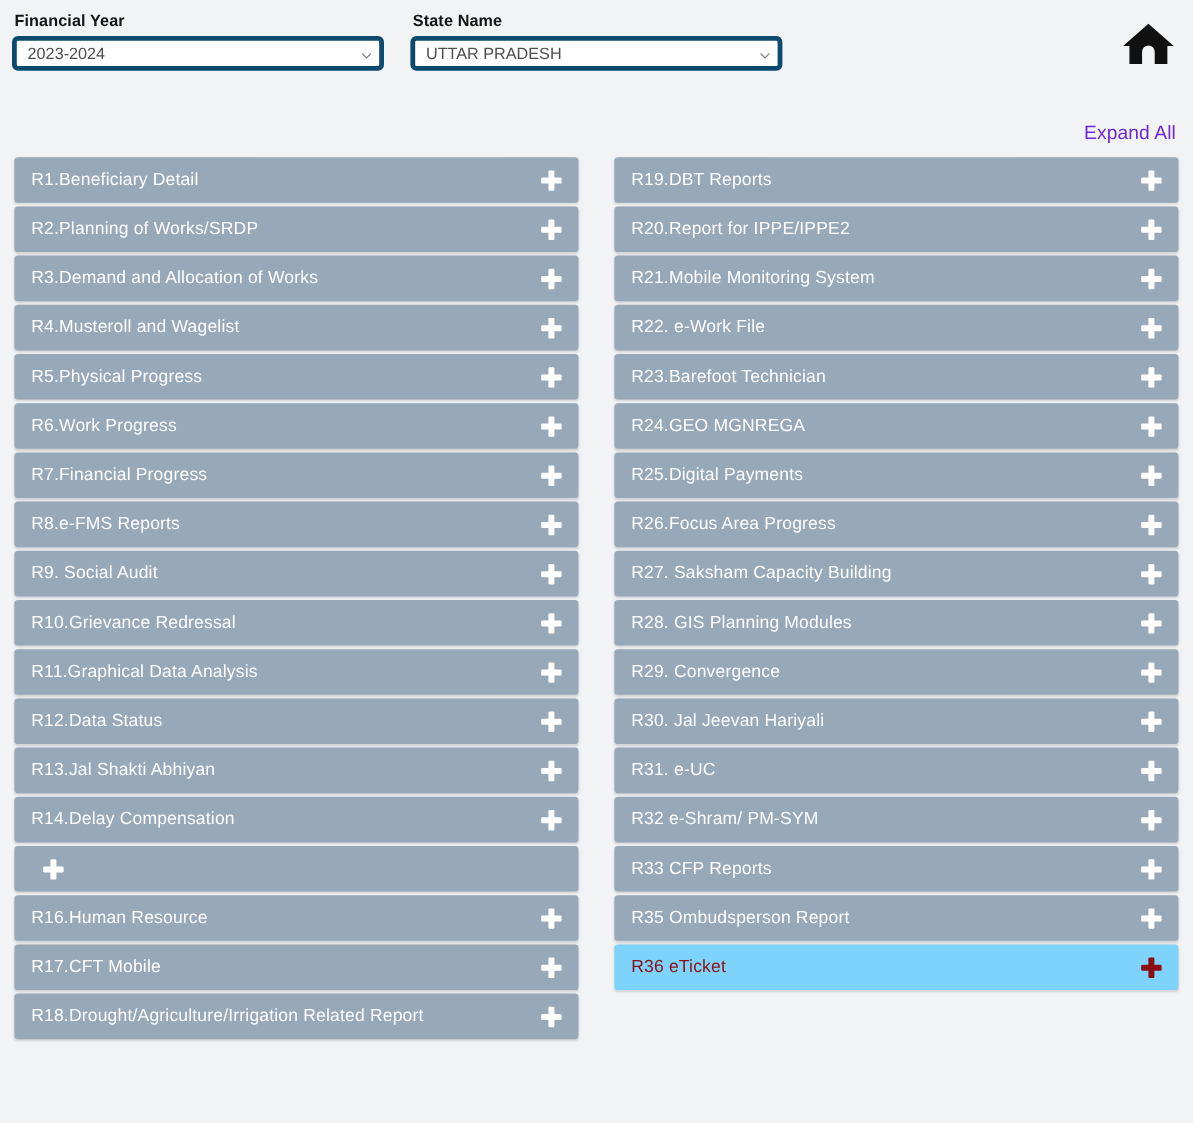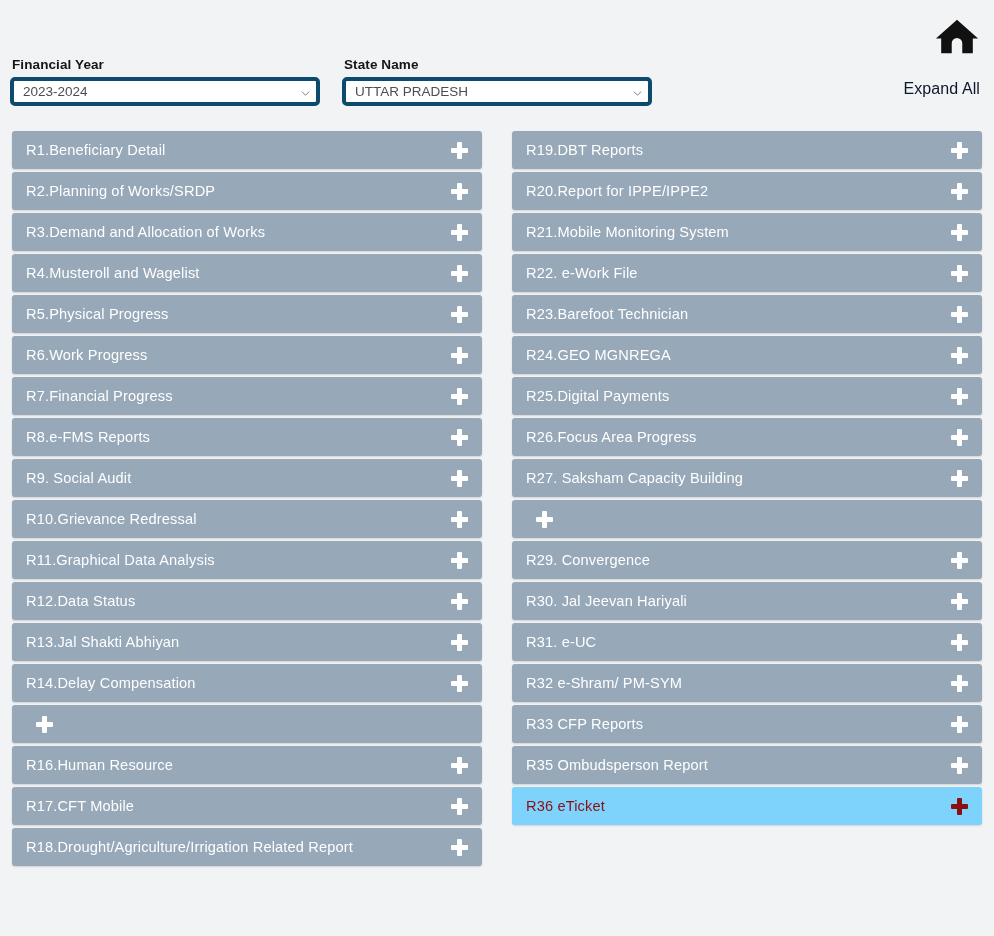--- a/index.html
+++ b/index.html
@@ -20,21 +20,21 @@
     background: #f2f3f5;
   }
 
   
   .filters {
     position: relative;
     display: flex;
     padding: 10px 0 0 10px;
     gap: 22px;
   }
-  .filter-group { width: 310px; margin-top: 47px; }
+  .filter-group { width: 310px; }
   .filter-label {
     font-size: 13.5px;
     font-weight: bold;
     color: #151515;
     letter-spacing: .1px;
     margin: 0 0 5px 2px;
     display: block;
   }
   .filter-select {
     width: 100%;
@@ -70,23 +70,23 @@
     top: 14px;
     width: 46px;
     height: 44px;
   }
   .home-icon svg { display: block; width: 100%; height: 100%; }
 
   
   .expand-all {
     position: absolute;
     right: 14px;
-    top: 80px;
+    top: 103px;
     font-size: 16px;
-    color: #0f172a;
+    color: #6d28d9;
     letter-spacing: .1px;
     cursor: pointer;
     user-select: none;
   }
 
   
   .columns {
     position: absolute;
     top: 131px;
     left: 0;
@@ -305,20 +305,21 @@
         </div>
         <div class="report-row">
           <span class="row-label">R26.Focus Area Progress</span>
           <span class="plus-icon"></span>
         </div>
         <div class="report-row">
           <span class="row-label">R27. Saksham Capacity Building</span>
           <span class="plus-icon"></span>
         </div>
         <div class="report-row">
+          <span class="row-label">R28. GIS Planning Modules</span>
           <span class="plus-icon"></span>
         </div>
         <div class="report-row">
           <span class="row-label">R29. Convergence</span>
           <span class="plus-icon"></span>
         </div>
         <div class="report-row">
           <span class="row-label">R30. Jal Jeevan Hariyali</span>
           <span class="plus-icon"></span>
         </div>

